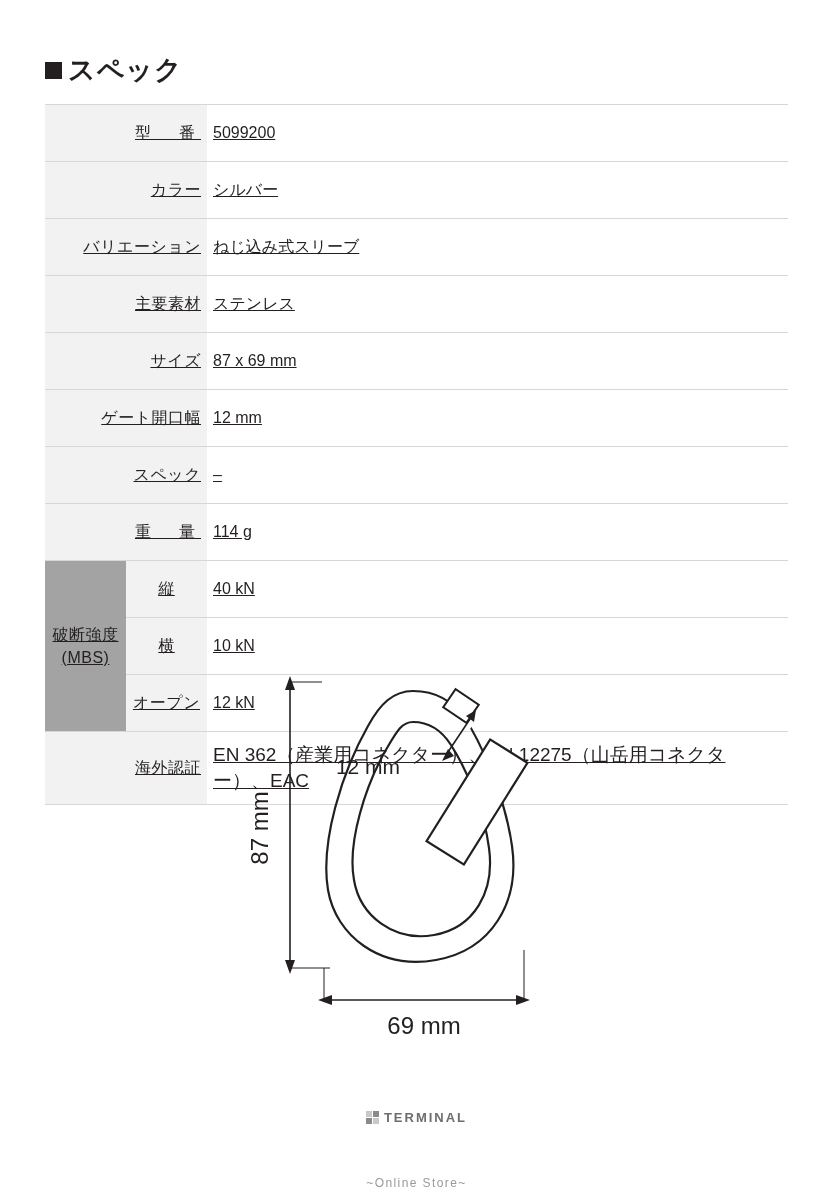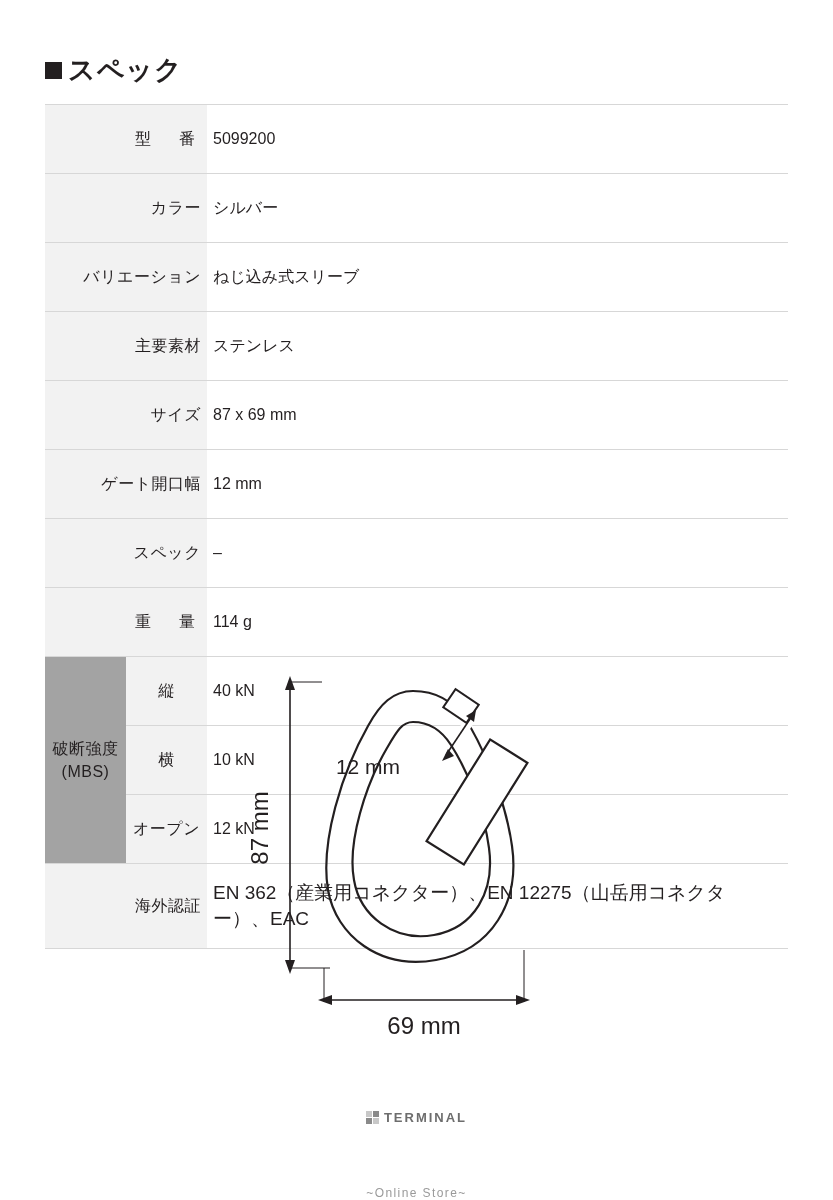--- a/index.html
+++ b/index.html
@@ -48,22 +48,23 @@
     top: 104px;
     width: 743px;
     border-collapse: collapse;
     table-layout: fixed;
     font-size: 16px;
   }
   .spec-table td {
     border-top: 1px solid #d7d7d7;
     border-bottom: 1px solid #d7d7d7;
     height: 36px;
-    padding: 16px 6px;
+    padding: 10px 6px;
     vertical-align: middle;
+    text-decoration: underline;
   }
   .label-cell {
     background: #f2f2f2;
     text-align: right;
     width: 150px;
     white-space: nowrap;
     letter-spacing: 0.5px;
   }
   .group-cell {
     background: #a3a3a3;
@@ -104,21 +105,21 @@
 
   
   .footer {
     position: absolute;
     left: 0;
     right: 0;
     top: 1110px;
     display: flex;
     flex-direction: column;
     align-items: center;
-    gap: 13px;
+    gap: 3px;
   }
   .footer-main {
     display: flex;
     align-items: center;
     gap: 5px;
   }
   .logo-mark {
     display: grid;
     grid-template-columns: 6px 6px;
     grid-template-rows: 6px 6px;

